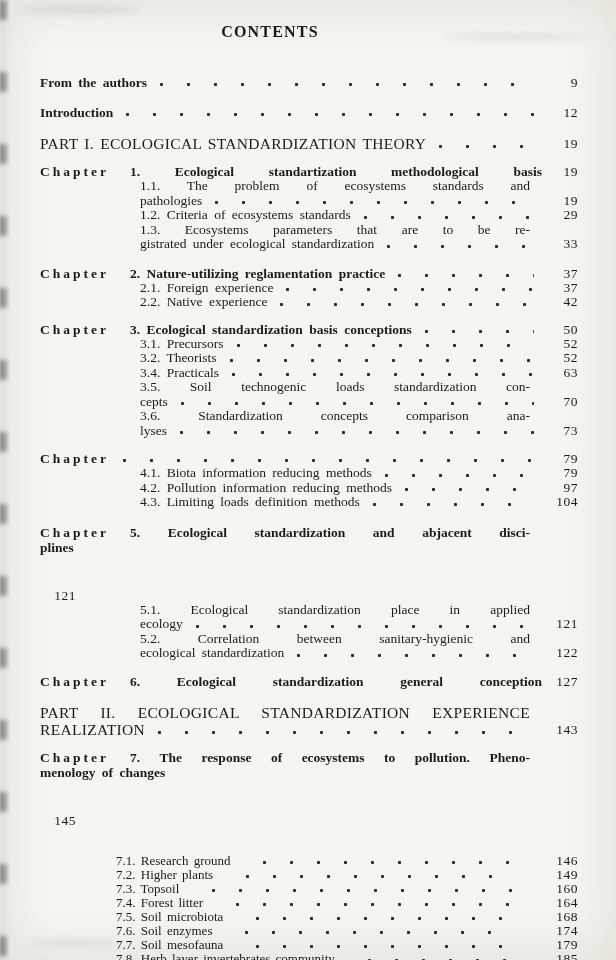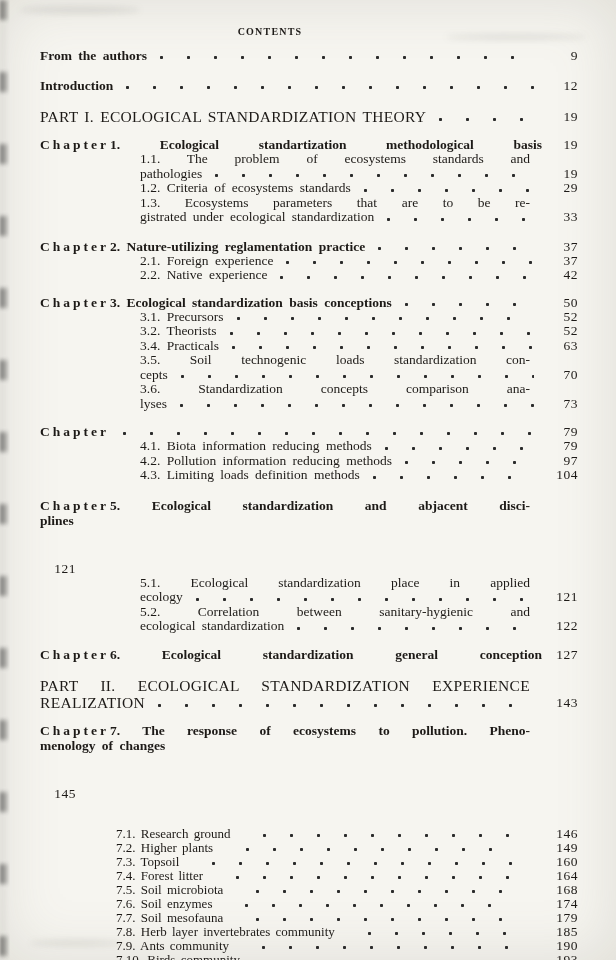--- a/index.html
+++ b/index.html
@@ -34,21 +34,21 @@
   .content{
     position:relative;
     padding:24px 38px 0 40px;
     box-sizing:border-box;
     height:100%;
   }
   .doc-title{
     text-align:center;
     padding-right:78px;
     font-weight:bold;
-    font-size:10px;
+    font-size:16px;
     letter-spacing:1.2px;
     line-height:16px;
   }
   
   .row{
     display:flex;
     align-items:baseline;
     font-size:13.5px;
     line-height:14.5px;
   }
@@ -66,33 +66,33 @@
     background-size:27px 5px;
     background-repeat:repeat-x;
     background-position:left bottom;
   }
   
   .simple{line-height:15px;}
   .simple .txt{font-weight:bold;word-spacing:3px;}
   .part{font-size:15.5px;line-height:17px;letter-spacing:.3px;align-items:center;}
   .part .txt{word-spacing:2px;}
   .chapter{line-height:15px;}
-  .chapter .txt{font-weight:bold;word-spacing:3px;}
+  .chapter .txt{font-weight:bold;word-spacing:3px;margin-left:20px;}
   .chapter-cont{line-height:15px;flex-direction:column;}
   .chapter-cont .txt{font-weight:bold;word-spacing:3px;}
   .sub{padding-left:100px;}
   .sub .txt{word-spacing:3px;}
   .sub7{padding-left:76px;line-height:14px;font-size:13px;gap:20px;}
   .sub7 .txt{word-spacing:2px;}
   
   .jfull .txt{flex:1 1 auto;text-align:justify;text-align-last:justify;}
   .nopg{margin-right:48px;}
   
   .g12{margin-top:12px}.g13{margin-top:13px}.g14{margin-top:14px}
-  .g15{margin-top:15px}.g22{margin-top:8px}.g26{margin-top:26px}
+  .g15{margin-top:15px}.g22{margin-top:35px}.g26{margin-top:26px}
   .footer-row{
     display:flex;justify-content:flex-end;
     margin-top:16px;padding-right:2px;
   }
   .footer-pg{font-weight:bold;font-style:italic;font-size:14.5px;}
 </style>
 </head>
 <body>
 
 <div class="page">

